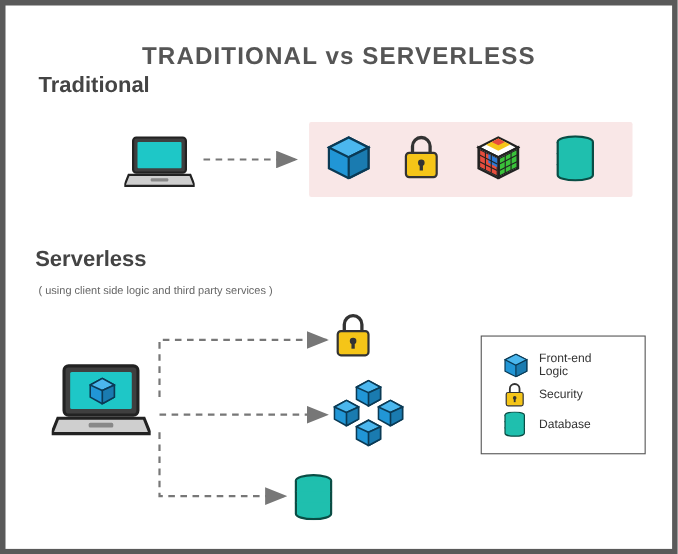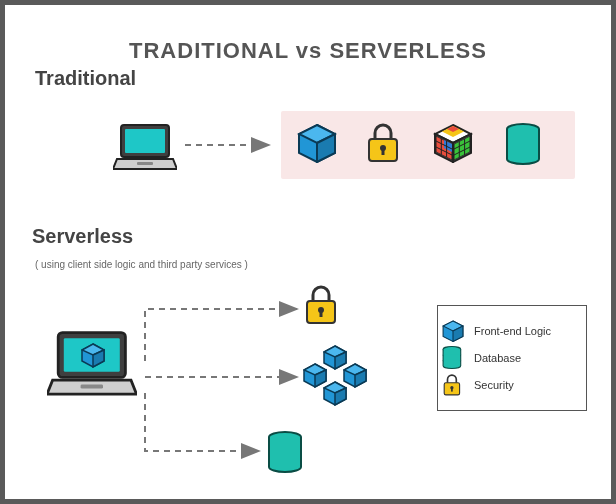--- a/index.html
+++ b/index.html
@@ -2,21 +2,21 @@
 <html><head>
 <meta charset="utf-8">
 <style>
   *{box-sizing:border-box;margin:0;padding:0}
   body{font-family:Arial,Helvetica,sans-serif;background:#fff}
   .frame{width:616px;height:504px;border:5px solid #5a5a5a;position:relative;background:#fff}
   .title{text-align:center;font-size:22px;font-weight:700;letter-spacing:1px;color:#555;padding:33px 0 8px}
   .section-label{position:absolute;font-size:20px;font-weight:600;color:#444}
   .subnote{position:absolute;font-size:10px;color:#666}
   .pink-box{position:absolute;background:#f9e7e7;border-radius:2px}
-  .legend{position:absolute;border:1.5px solid #555;background:#fff;padding:10px 4px;font-size:11px;color:#333}
+  .legend{position:absolute;border:1.5px solid #555;background:#fff;padding:10px 20px;font-size:11px;color:#333}
   .legend-row{display:flex;align-items:center;gap:10px;margin:4px 0}
   .legend-row span{flex:1}
   .abs{position:absolute}
   svg{display:block}
 </style>
 </head>
 <body>
 
 <svg width="0" height="0" style="position:absolute">
   <defs>
@@ -160,30 +160,30 @@
   <div class="legend" style="left:432px;top:300px;width:150px">
     <div class="legend-row">
       <svg width="22" height="22">
           <g transform="scale(0.55)">
             <use href="#ic-cube"></use>
           </g>
         </svg>
       <span>Front-end Logic</span>
     </div>
     <div class="legend-row">
+      <svg width="22" height="22">
+          <g transform="scale(0.55)">
+            <use href="#ic-lock"></use>
+          </g>
+        </svg>
+      <span>Security</span>
+    </div>
+    <div class="legend-row">
       <svg width="22" height="24">
           <g transform="scale(0.55)">
             <use href="#ic-db"></use>
           </g>
         </svg>
       <span>Database</span>
     </div>
-    <div class="legend-row">
-      <svg width="22" height="22">
-          <g transform="scale(0.55)">
-            <use href="#ic-lock"></use>
-          </g>
-        </svg>
-      <span>Security</span>
-    </div>
   </div>
 
 </div>
 
 </body></html>

